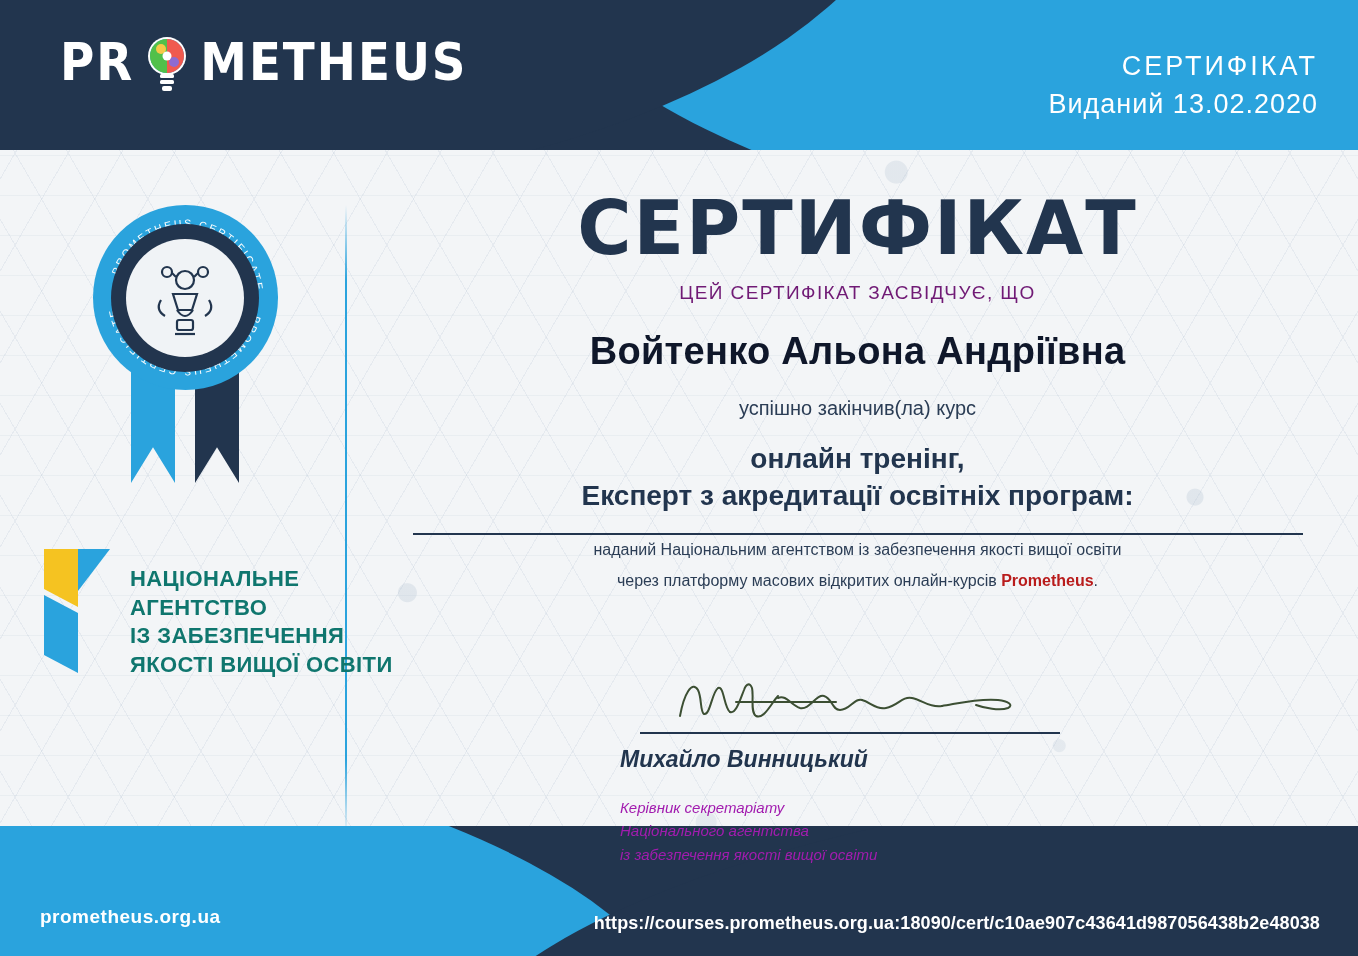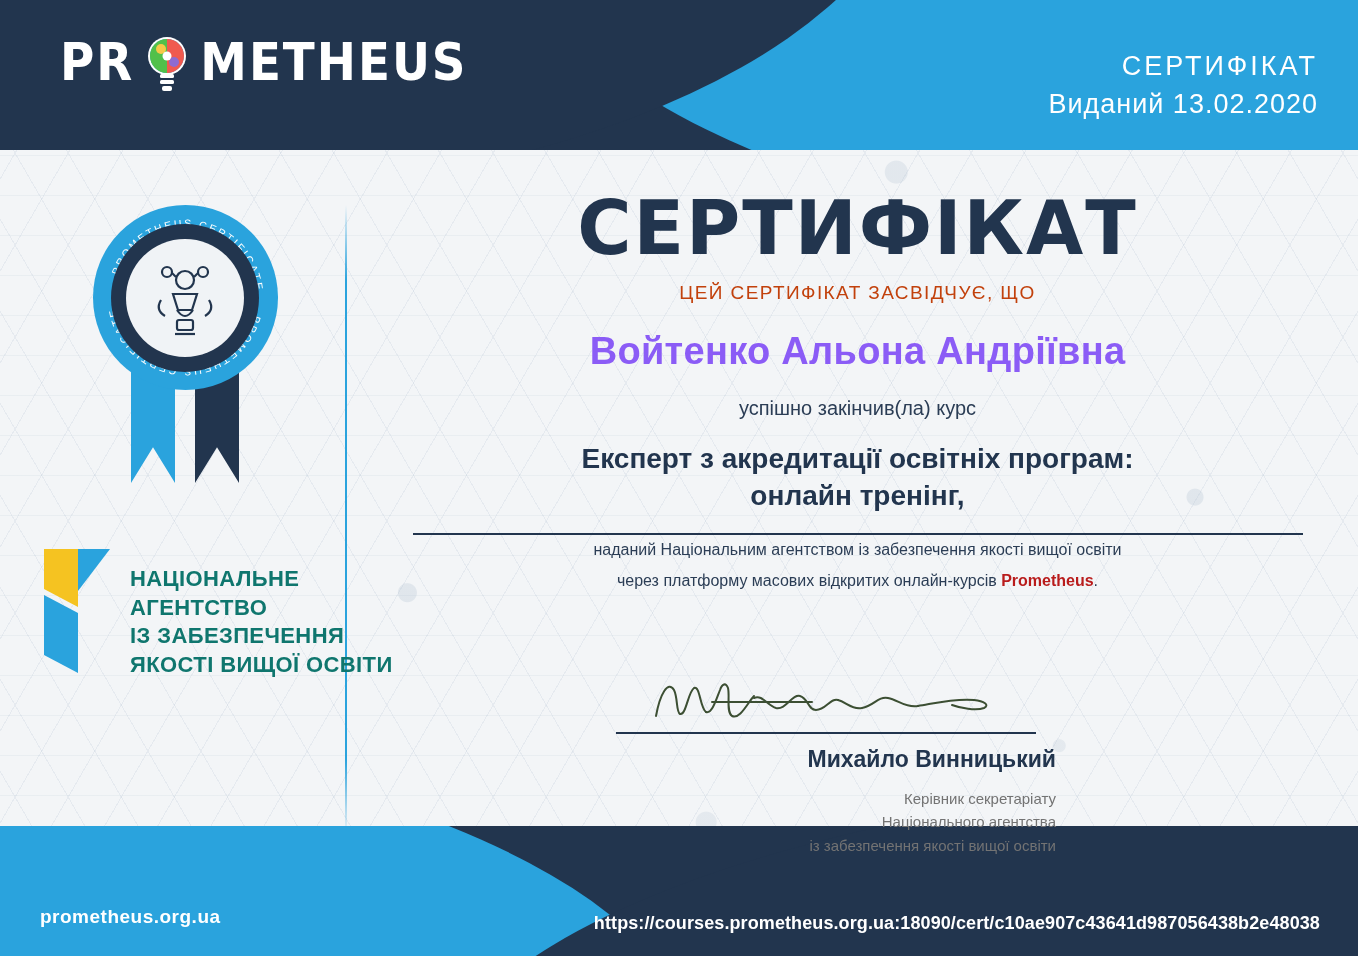--- a/index.html
+++ b/index.html
@@ -228,27 +228,27 @@
     font-size: 74px;
     font-weight: bold;
     letter-spacing: 2px;
     color: #22354e;
     line-height: 1.05;
   }
   .subtitle {
     margin-top: 14px;
     font-size: 19px;
     letter-spacing: 1.4px;
-    color: #c2410c;
+    color: #701a75;
   }
   .recipient {
     margin-top: 26px;
     font-size: 38px;
     font-weight: bold;
-    color: #8b5cf6;
+    color: #0f172a;
     letter-spacing: .3px;
   }
   .completed {
     margin-top: 24px;
     font-size: 20px;
     color: #2b3d55;
   }
   .course {
     margin-top: 20px;
     font-size: 28px;
@@ -263,42 +263,43 @@
   }
   .issuer {
     font-size: 16px;
     line-height: 1.9;
     color: #2b3d55;
   }
   .issuer b { color: #b91c1c; }
 
   
   .sign-wrap {
-    position: absolute; left: 596px; top: 672px;
+    position: absolute; left: 620px; top: 672px;
     width: 460px;
-    text-align: right;
+    text-align: left;
     z-index: 5;
+    font-style: italic;
   }
   .sign-svg { display:block; margin: 0 auto; }
   .sign-line {
     width: 420px; height: 2px;
     background: #22354e;
     margin: 2px auto 0;
   }
   .sign-name {
     margin-top: 12px;
     font-size: 23px;
     font-weight: bold;
     color: #22354e;
   }
   .sign-role {
-    margin-top: 14px;
+    margin-top: 23px;
     font-size: 15px;
     line-height: 1.55;
-    color: #737373;
+    color: #a21caf;
   }
 </style>
 </head>
 <body>
 
 <div id="cert">
 
   <div class="pattern"></div>
   <div class="pattern2"></div>
 
@@ -387,22 +388,22 @@
   </div>
 
   <div class="v-divider"></div>
 
   <div class="main">
     <div class="title">СЕРТИФІКАТ</div>
     <div class="subtitle">ЦЕЙ СЕРТИФІКАТ ЗАСВІДЧУЄ, ЩО</div>
     <div class="recipient">Войтенко Альона Андріївна</div>
     <div class="completed">успішно закінчив(ла) курс</div>
     <div class="course">
+      <div>онлайн тренінг,</div>
       <div>Експерт з акредитації освітніх програм:</div>
-      <div>онлайн тренінг,</div>
     </div>
     <div class="rule"></div>
     <div class="issuer">
       <div>наданий Національним агентством із забезпечення якості вищої освіти</div>
       <div>
         <span>через платформу масових відкритих онлайн-курсів </span><b>Prometheus</b><span>.</span>
       </div>
     </div>
   </div>
 

